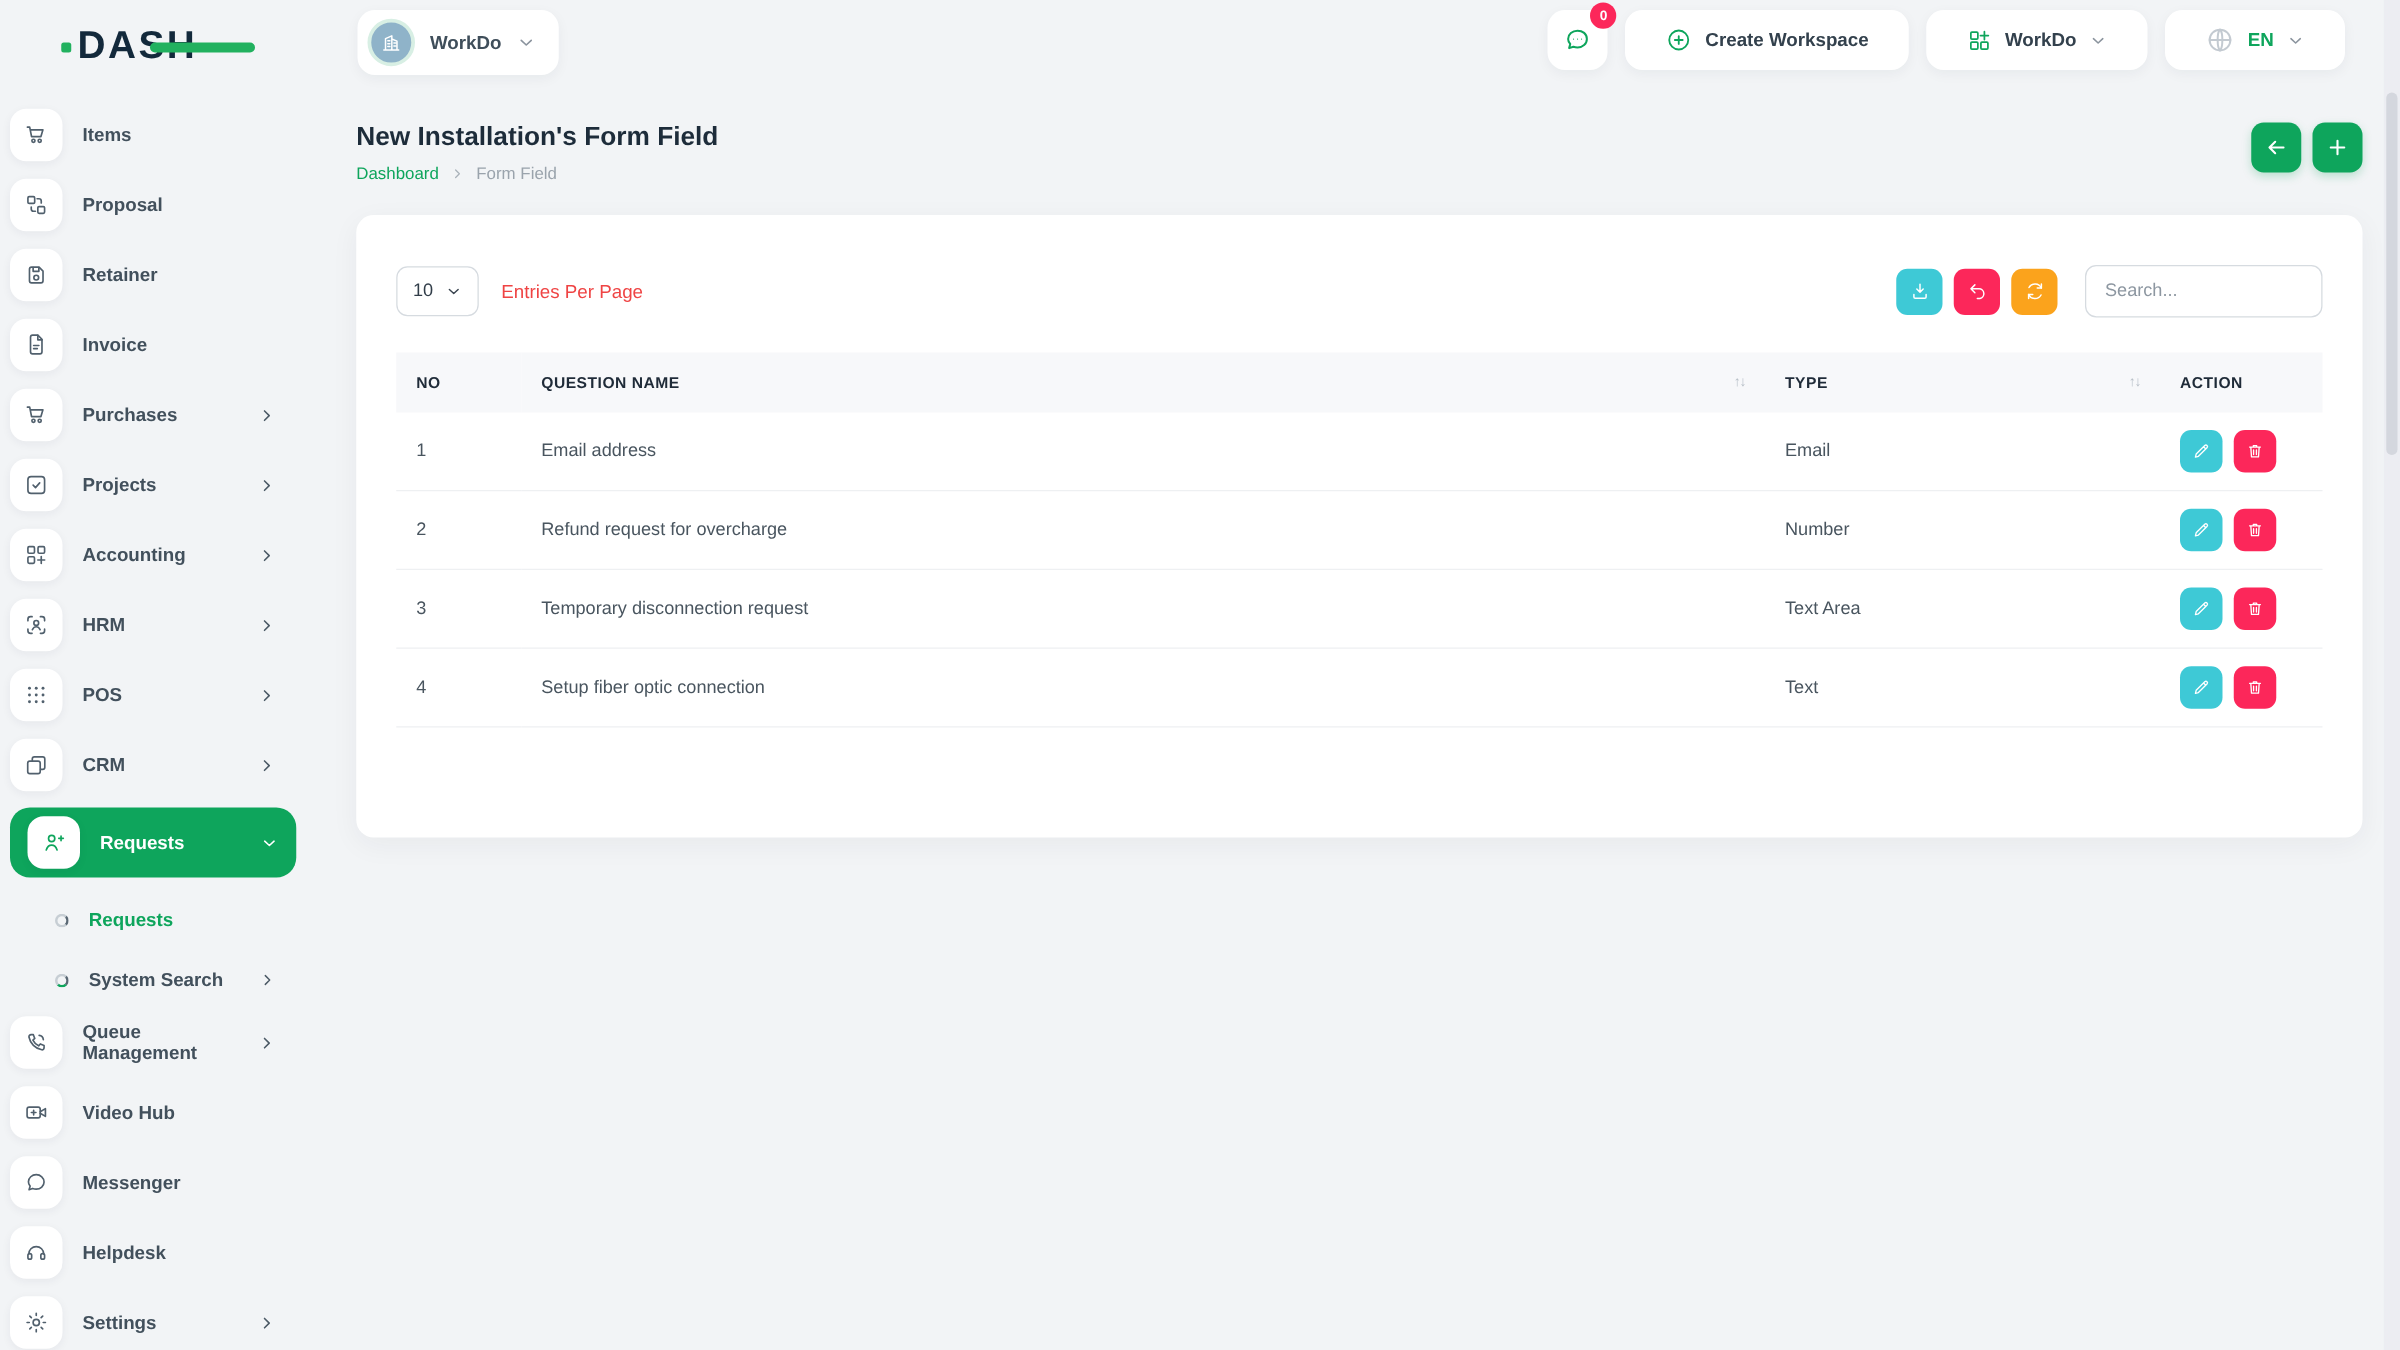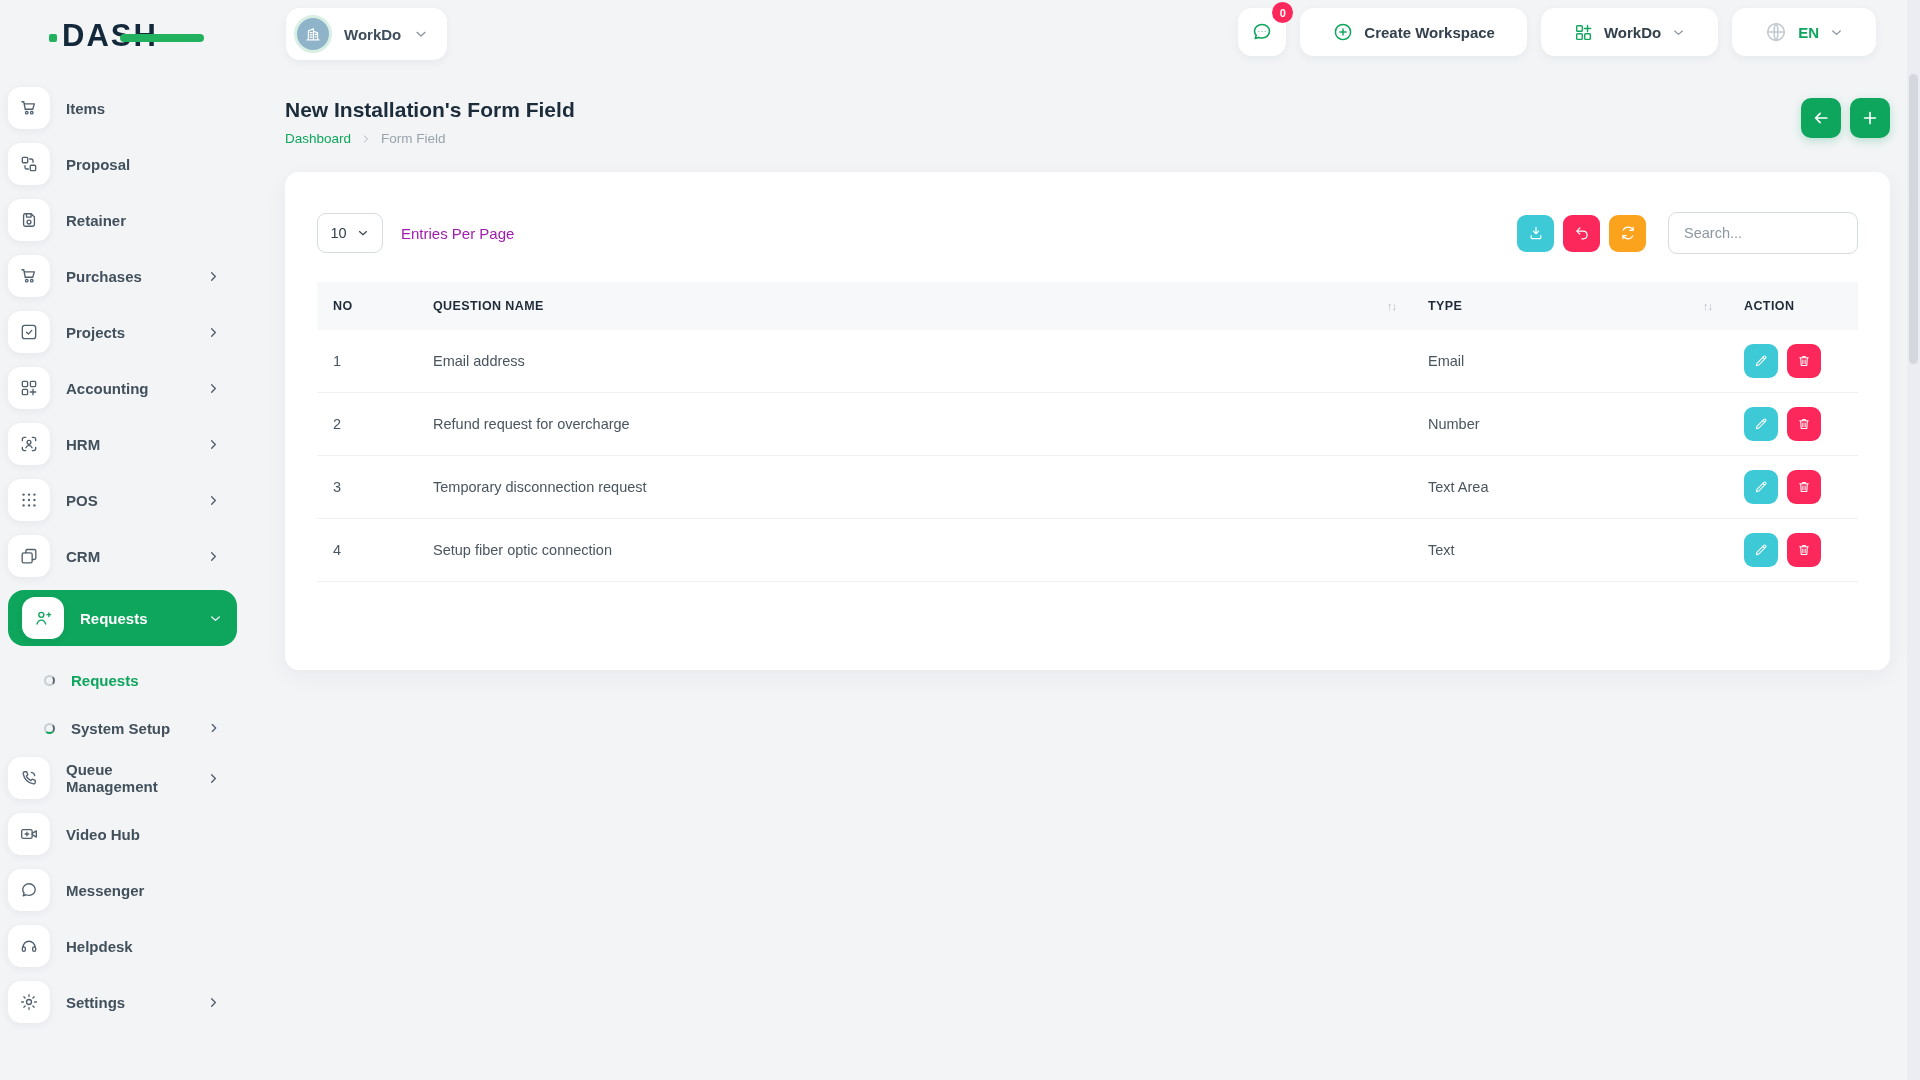--- a/index.html
+++ b/index.html
@@ -68,21 +68,21 @@
   .hbtn { width:40px; height:40px; border-radius:10px; background:#0ea55c; color:#fff; display:grid; place-items:center;
     border:none; cursor:pointer; box-shadow:0 3px 8px rgba(14,165,92,.25); }
 
   .card { margin-top:26px; background:#fff; border-radius:14px; box-shadow:0 6px 22px rgba(35,46,60,.05);
     padding:40px 32px 48px 32px; min-height:498px; }
 
   .card-toolbar { display:flex; align-items:center; }
   .select-box { width:66px; height:40px; border:1px solid #d6dbe0; border-radius:9px; background:#fff;
     display:flex; align-items:center; justify-content:center; gap:9px; font-size:14.5px; color:#313d49; cursor:pointer; }
   .select-box .chev { color:#39444f; }
-  .epp-label { margin-left:18px; font-size:15px; color:#a21caf; }
+  .epp-label { margin-left:18px; font-size:15px; color:#ef4444; }
   .tb-spacer { flex:1; }
   .sq-btn { width:37px; height:37px; border-radius:9px; border:none; color:#fff; display:grid; place-items:center;
     cursor:pointer; margin-left:9px; }
   .sq-teal { background:#3ec9d6; }
   .sq-pink { background:#fc275a; }
   .sq-orange { background:#fba31c; }
   .search-input { width:190px; height:42px; margin-left:22px; border:1px solid #d6dbe0; border-radius:9px;
     padding:0 15px; font-size:14.5px; color:#3d4a56; font-family:inherit; background:#fff; }
   .search-input::placeholder { color:#8d97a1; }
 
@@ -219,20 +219,29 @@
     <span class="icon-box">
       <svg width="20" height="20" viewBox="0 0 24 24" class="stroke">
           <path d="M5.5 6.5a2 2 0 0 1 2-2h7.2l3.8 3.8v9.2a2 2 0 0 1-2 2h-9a2 2 0 0 1-2-2z"></path>
           <path d="M9 4.8v3.7h5.5V4.8"></path>
           <circle cx="12" cy="14.5" r="2.3"></circle>
         </svg>
     </span>
     <span class="side-label">Retainer</span>
   </div>
 
+  <div class="side-item">
+    <span class="icon-box">
+      <svg width="20" height="20" viewBox="0 0 24 24" class="stroke">
+          <path d="M6.5 4.5a2 2 0 0 1 2-2h5l4 4v12a2 2 0 0 1-2 2h-7a2 2 0 0 1-2-2z"></path>
+          <path d="M13.5 2.8V7h4M9.5 12.5h5M9.5 15.5h3.5"></path>
+        </svg>
+    </span>
+    <span class="side-label">Invoice</span>
+  </div>
 
   <div class="side-item">
     <span class="icon-box">
       <svg width="20" height="20" viewBox="0 0 24 24" class="stroke">
           <path d="M3.5 4.5h2.2l1.8 9h9l1.9-6.5H7"></path>
           <circle cx="9.3" cy="17.6" r="1.5"></circle>
           <circle cx="15.3" cy="17.6" r="1.5"></circle>
         </svg>
     </span>
     <span class="side-label">Purchases</span>
@@ -345,21 +354,21 @@
       </span>
   </div>
 
   <div class="side-sub">
     <span class="bullet"></span>
     <span class="side-label on">Requests</span>
   </div>
 
   <div class="side-sub">
     <span class="bullet g"></span>
-    <span class="side-label" style="flex:1">System Setup</span>
+    <span class="side-label" style="flex:1">System Search</span>
     <span class="side-arrow">
         <svg width="14" height="14" viewBox="0 0 24 24" class="stroke2">
           <path d="M9 6l6 6-6 6"></path>
         </svg>
       </span>
   </div>
 
   <div class="side-item">
     <span class="icon-box">
       <svg width="20" height="20" viewBox="0 0 24 24" class="stroke">

